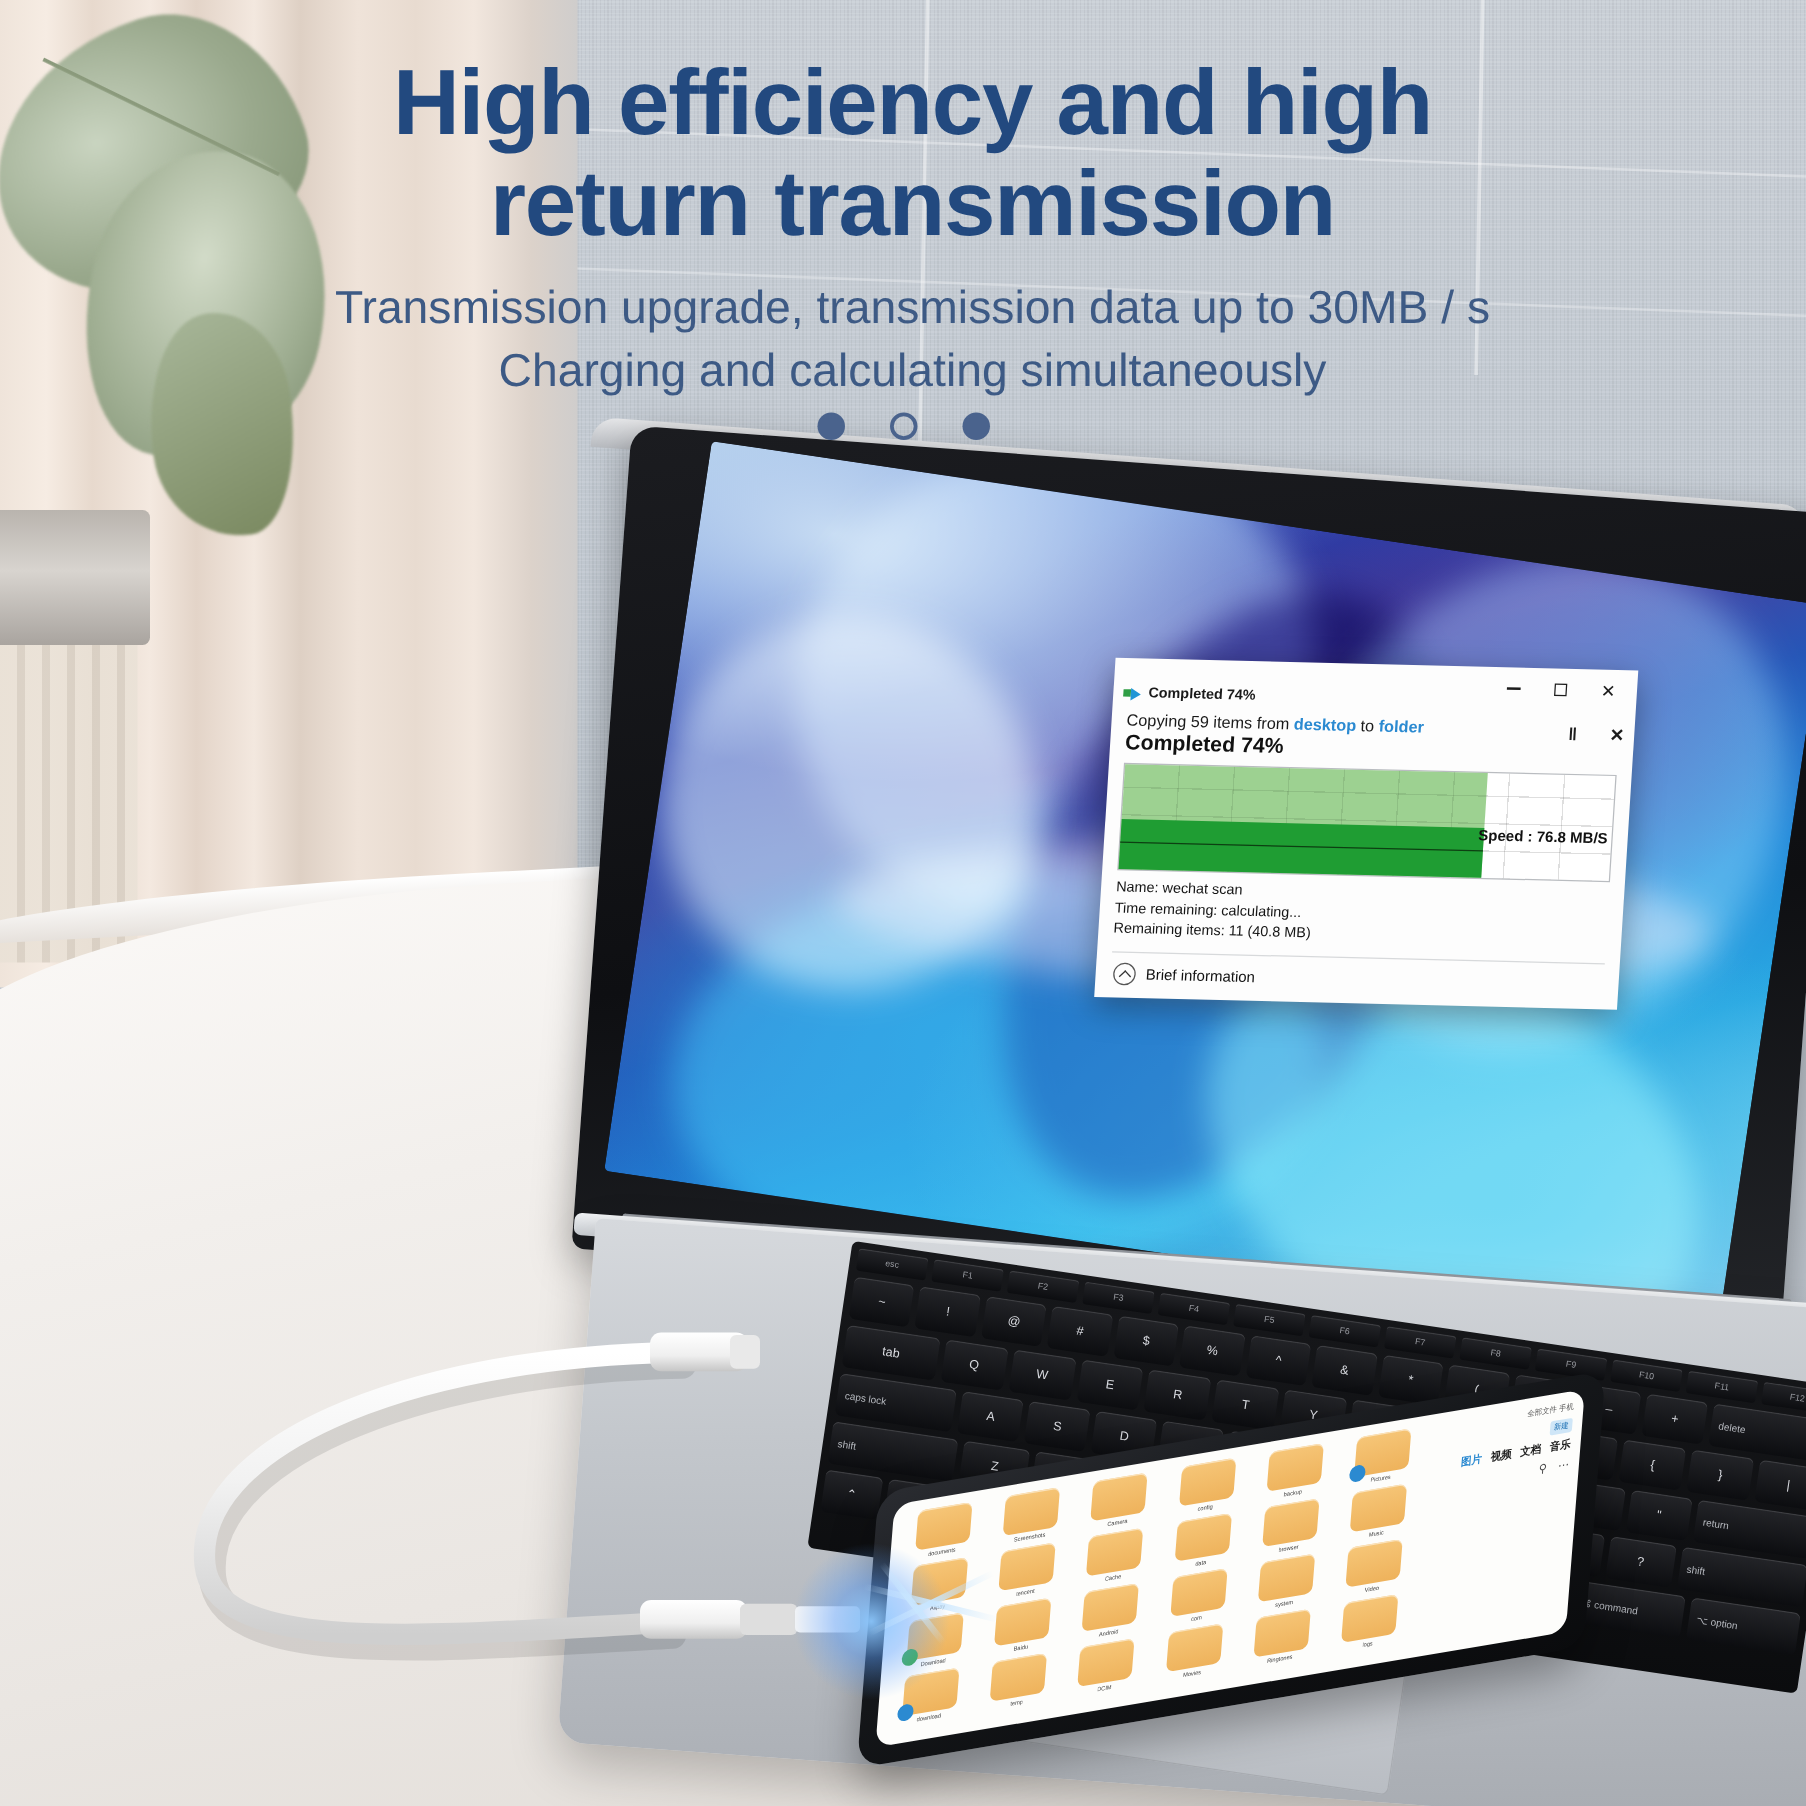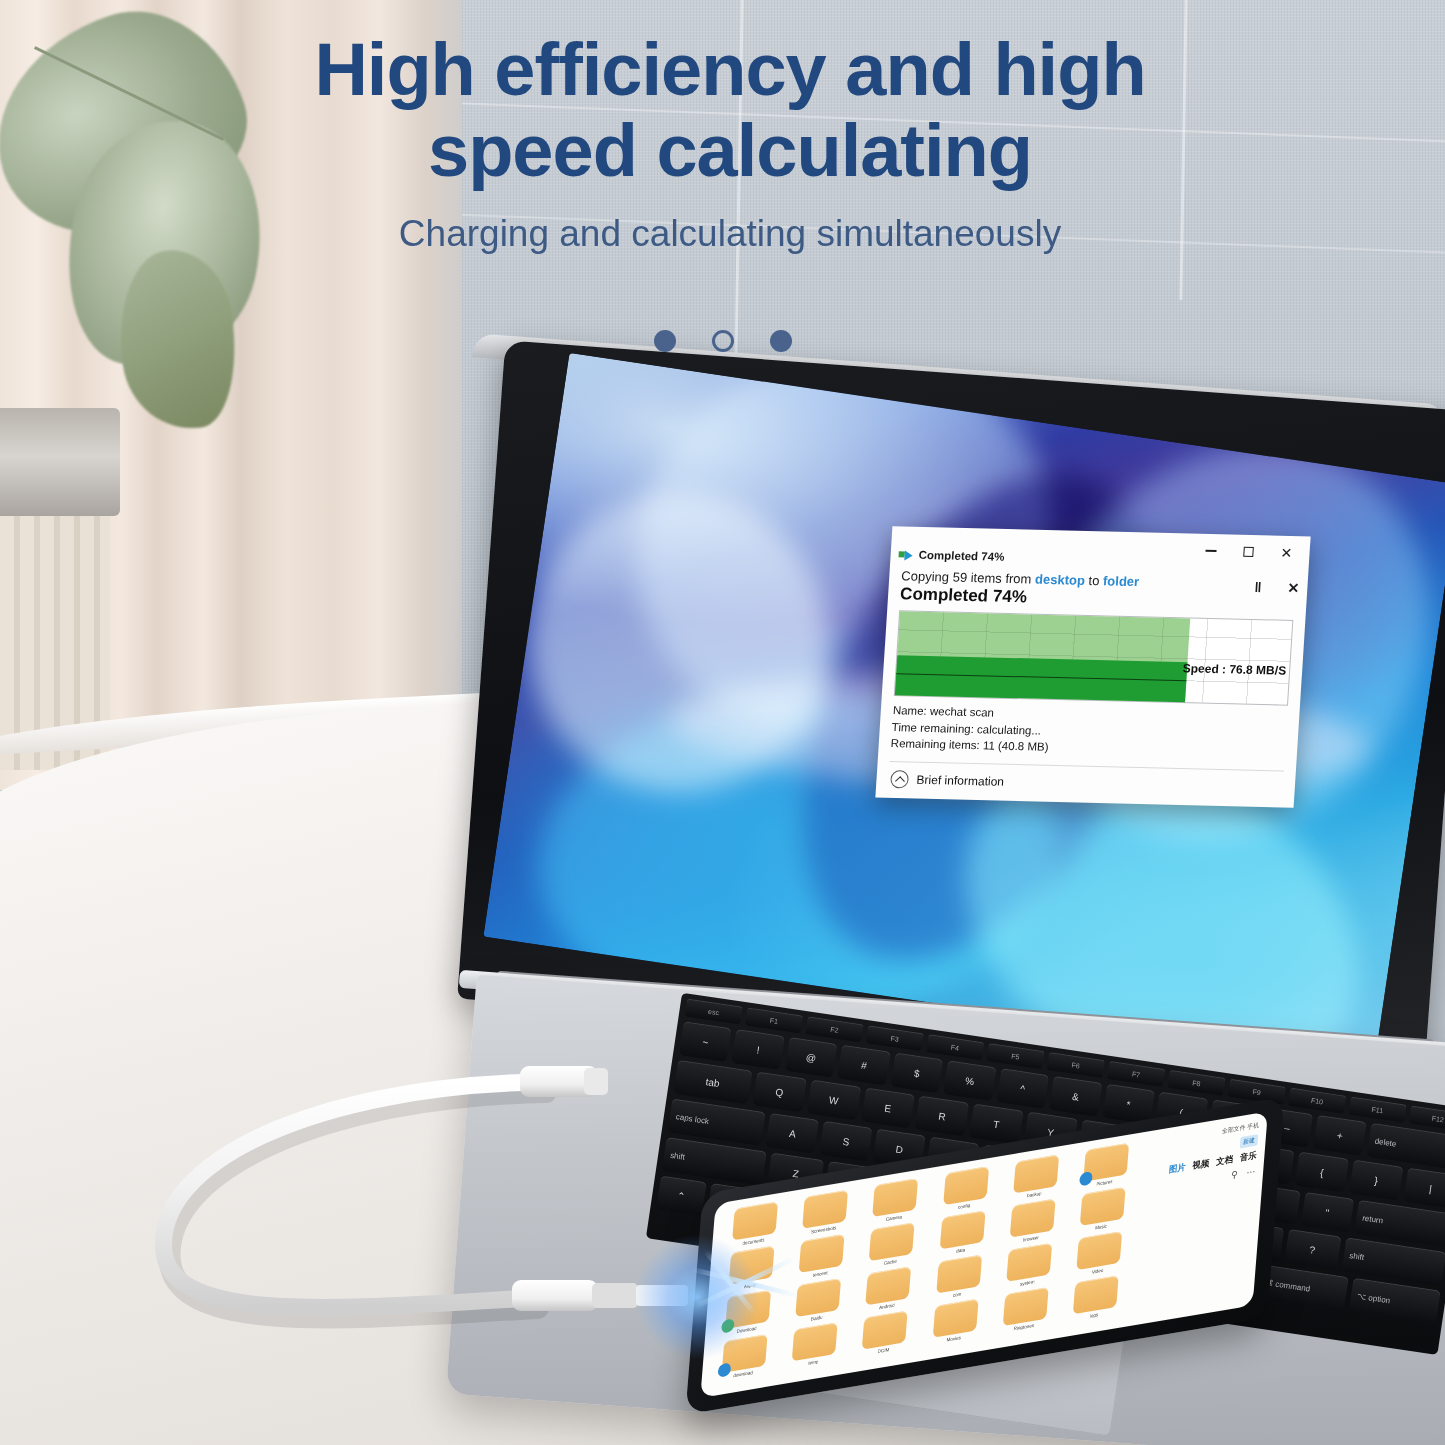--- a/index.html
+++ b/index.html
@@ -79,21 +79,21 @@
     background:linear-gradient(180deg,#c6ccd4,#bcc3cb);
   }
 
   
   .headline{
     position:absolute;left:150px;top:34px;width:1160px;text-align:center;
     z-index:20;pointer-events:none;
   }
   .h-title{
     font-size:74px;font-weight:bold;line-height:.96;color:#22497f;
-    letter-spacing:-1px;margin:0;
+    letter-spacing:-1px;margin:12px;
   }
   .h-title .l2{display:block;margin-top:10px;}
   .h-sub{
     margin:22px 0 0 0;font-size:37px;font-weight:400;color:#3d5a85;line-height:1.38;
   }
   .h-sub span{display:block;}
   .dots{
     position:absolute;left:0;right:0;top:330px;display:flex;gap:36px;
     justify-content:center;align-items:center;z-index:21;
   }
@@ -329,23 +329,24 @@
   <div class="leaf leaf-c"></div>
   <div class="leaf-stem"></div>
 
   <div class="wall-right-lower"></div>
   <div class="table-edge"></div>
   <div class="table-top"></div>
 
   <div class="headline">
     <h1 class="h-title">
       <span class="l1">High efficiency and high</span>
-      <span class="l2">speed calculating</span>
+      <span class="l2">return transmission</span>
     </h1>
     <p class="h-sub">
+      <span>Transmission upgrade, transmission data up to 30MB / s</span>
       <span>Charging and calculating simultaneously</span>
     </p>
   </div>
   <div class="dots">
     <span class="dot"></span>
     <span class="dot hollow"></span>
     <span class="dot"></span>
   </div>
 
   <div id="laptop">

